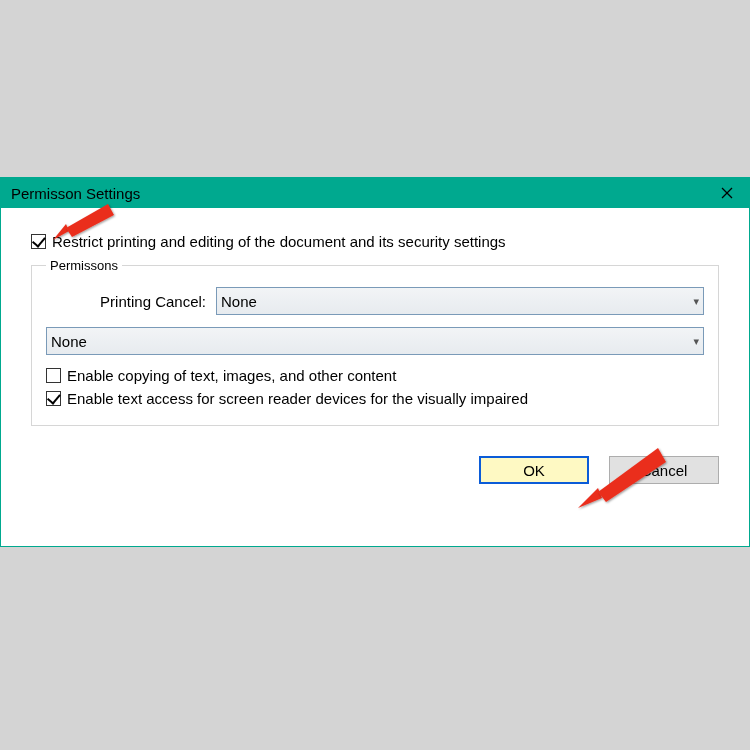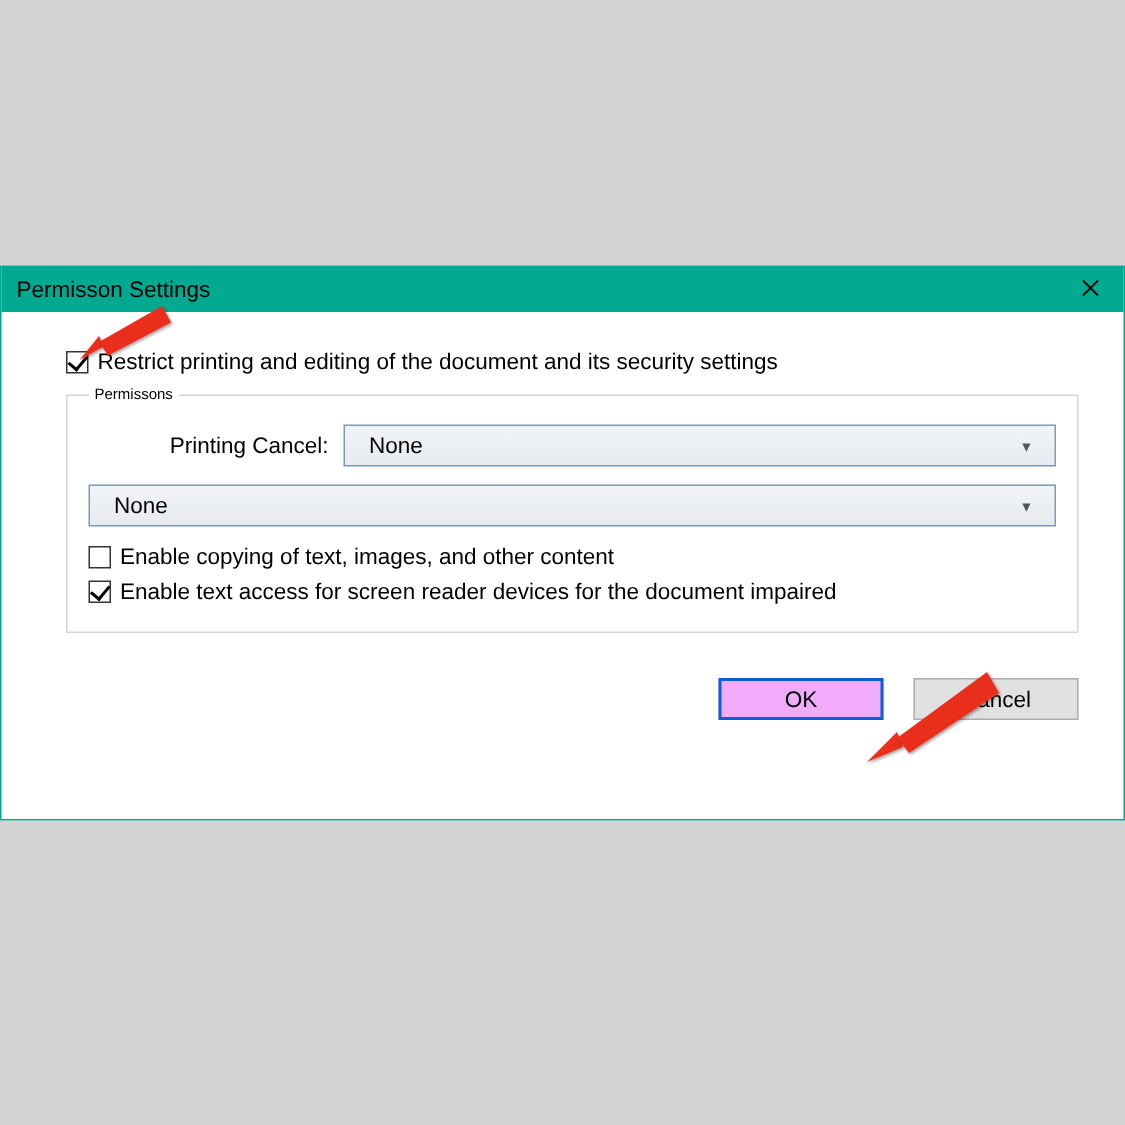--- a/index.html
+++ b/index.html
@@ -42,21 +42,20 @@
       height: 30px;
       display: flex;
       align-items: center;
       justify-content: center;
       cursor: pointer;
     }
     .close-btn svg { width: 12px; height: 12px; }
     .dialog-body {
       padding: 25px 30px 15px 30px;
       position: relative;
-      margin-left: 13px;
     }
     .row {
       display: flex;
       align-items: center;
       margin-bottom: 8px;
     }
     .checkbox {
       width: 15px;
       height: 15px;
       border: 1px solid #333;
@@ -76,41 +75,41 @@
       border-bottom: 2px solid #000;
       transform: rotate(-50deg) translate(1px,-1px);
     }
     fieldset.permissions {
       border: 1px solid #d6d6d6;
       margin-top: 6px;
       padding: 14px 14px 12px 14px;
     }
     fieldset.permissions legend {
       padding: 0 4px;
-      font-size: 10px;
+      font-size: 13px;
     }
     .field-row {
       display: flex;
       align-items: center;
       margin-bottom: 12px;
     }
     .field-label {
       width: 170px;
       text-align: right;
       padding-right: 10px;
     }
     .select {
       flex: 1;
       height: 28px;
       border: 1px solid #7a9ab8;
       background: linear-gradient(#f2f4f6,#e7ebef);
       display: flex;
       align-items: center;
       justify-content: space-between;
-      padding: 0 16px;
+      padding: 0 4px;
       cursor: pointer;
     }
     .select .chevron {
       font-size: 11px;
       color: #555;
     }
     .inner-checks {
       margin-top: 6px;
     }
     .inner-checks .row {
@@ -128,21 +127,21 @@
       background: #e1e1e1;
       border: 1px solid #adadad;
       display: flex;
       align-items: center;
       justify-content: center;
       cursor: pointer;
       font-size: 15px;
     }
     .btn.primary {
       border: 2px solid #0b5cd8;
-      background: #f0abfc;
+      background: #fef9c3;
       text-align: center;
     }
     .arrow {
       position: absolute;
       pointer-events: none;
     }
     .arrow svg { display:block; }
   </style>
 </head>
 <body>
@@ -185,21 +184,21 @@
         </div>
       </div>
 
       <div class="inner-checks">
         <div class="row">
           <span class="checkbox"></span>
           <span>Enable copying of text, images, and other content</span>
         </div>
         <div class="row">
           <span class="checkbox checked"></span>
-          <span>Enable text access for screen reader devices for the document impaired</span>
+          <span>Enable text access for screen reader devices for the visually impaired</span>
         </div>
       </div>
     </fieldset>
 
   </div>
 
   <div class="button-row">
     <div class="btn primary">
       <span>OK</span>
     </div>

